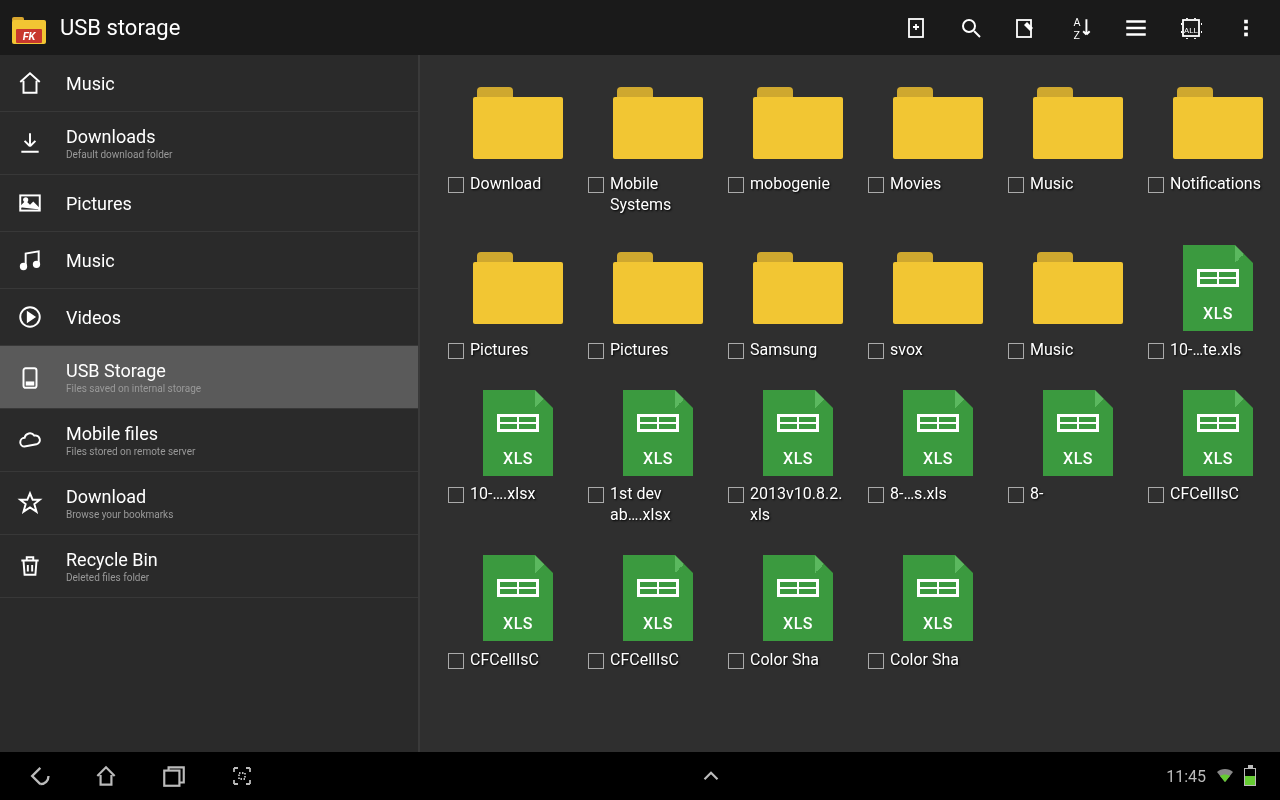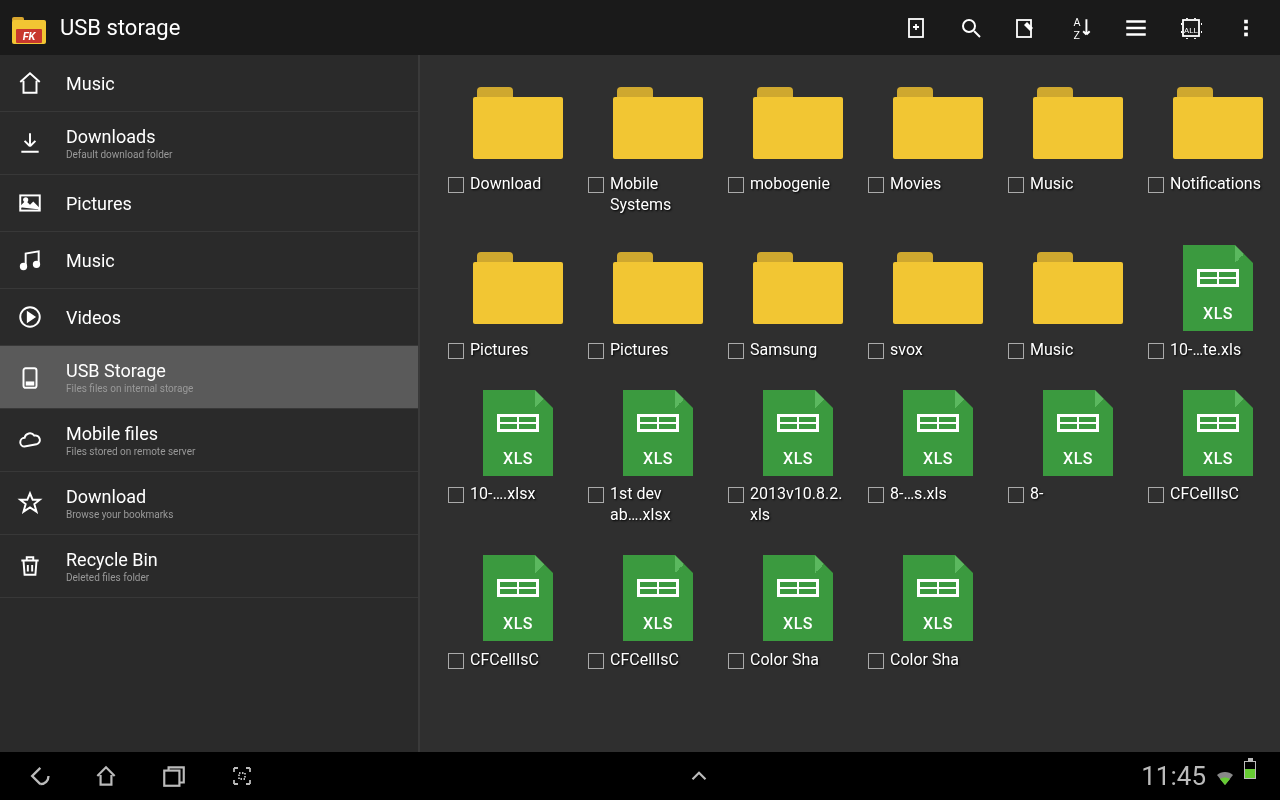--- a/index.html
+++ b/index.html
@@ -43,21 +43,21 @@
 .xls::after { content: ""; position: absolute; top: 0; right: 0; border-style: solid; border-width: 0 18px 18px 0; border-color: transparent #2f2f2f transparent transparent; }
 .xls .corner { position: absolute; top: 0; right: 0; width: 18px; height: 18px; background: linear-gradient(135deg, #5bb85f 50%, transparent 50%); }
 .xls .cells { position: absolute; top: 24px; left: 14px; width: 42px; height: 18px; border: 2px solid #fff; display: grid; grid-template-columns: 1fr 1fr; grid-template-rows: 1fr 1fr; }
 .xls .cells div { border: 1px solid #fff; }
 .xls .txt { position: absolute; bottom: 8px; width: 100%; text-align: center; color: #fff; font-size: 16px; font-weight: 500; letter-spacing: 0.5px; }
 
 
 .navbar { height: 48px; background: #000; display: flex; align-items: center; padding: 0 24px; }
 .navleft { display: flex; gap: 40px; align-items: center; }
 .navcenter { flex: 1; display: flex; justify-content: center; }
-.navright { display: flex; gap: 10px; align-items: flex-start; color: #bbb; font-size: 26px; }
+.navright { display: flex; gap: 10px; align-items: flex-end; color: #bbb; font-size: 16px; }
 .navicon { width: 28px; height: 28px; color: #bbb; cursor: pointer; display: flex; align-items: center; justify-content: center; }
 .batt { width: 12px; height: 18px; border: 1.5px solid #bbb; position: relative; }
 .batt::before { content: ""; position: absolute; top: -4px; left: 3px; width: 5px; height: 3px; background: #bbb; }
 .batt .fill { position: absolute; bottom: 0; left: 0; right: 0; height: 55%; background: #6c3; }
 </style>
 </head>
 <body>
 
 <div class="app">
 
@@ -179,21 +179,21 @@
         </div>
         <div class="sbitem active">
           <div class="sbicon">
             <svg viewBox="0 0 24 24" width="26" height="26" stroke="#fff" stroke-width="1.8" fill="none">
               <rect x="6" y="4" width="12" height="18" rx="2"></rect>
               <rect x="9" y="17" width="6" height="2" fill="#fff"></rect>
             </svg>
           </div>
           <div class="sbtext">
             <div class="sblabel">USB Storage</div>
-            <div class="sbsub">Files files on internal storage</div>
+            <div class="sbsub">Files saved on internal storage</div>
           </div>
         </div>
         <div class="sbitem">
           <div class="sbicon">
             <svg viewBox="0 0 24 24" width="26" height="26" stroke="#fff" stroke-width="1.8" fill="none">
               <path d="M7 18a4 4 0 010-8 5 5 0 019-2 4 4 0 012 8z"></path>
             </svg>
           </div>
           <div class="sbtext">
             <div class="sblabel">Mobile files</div>

